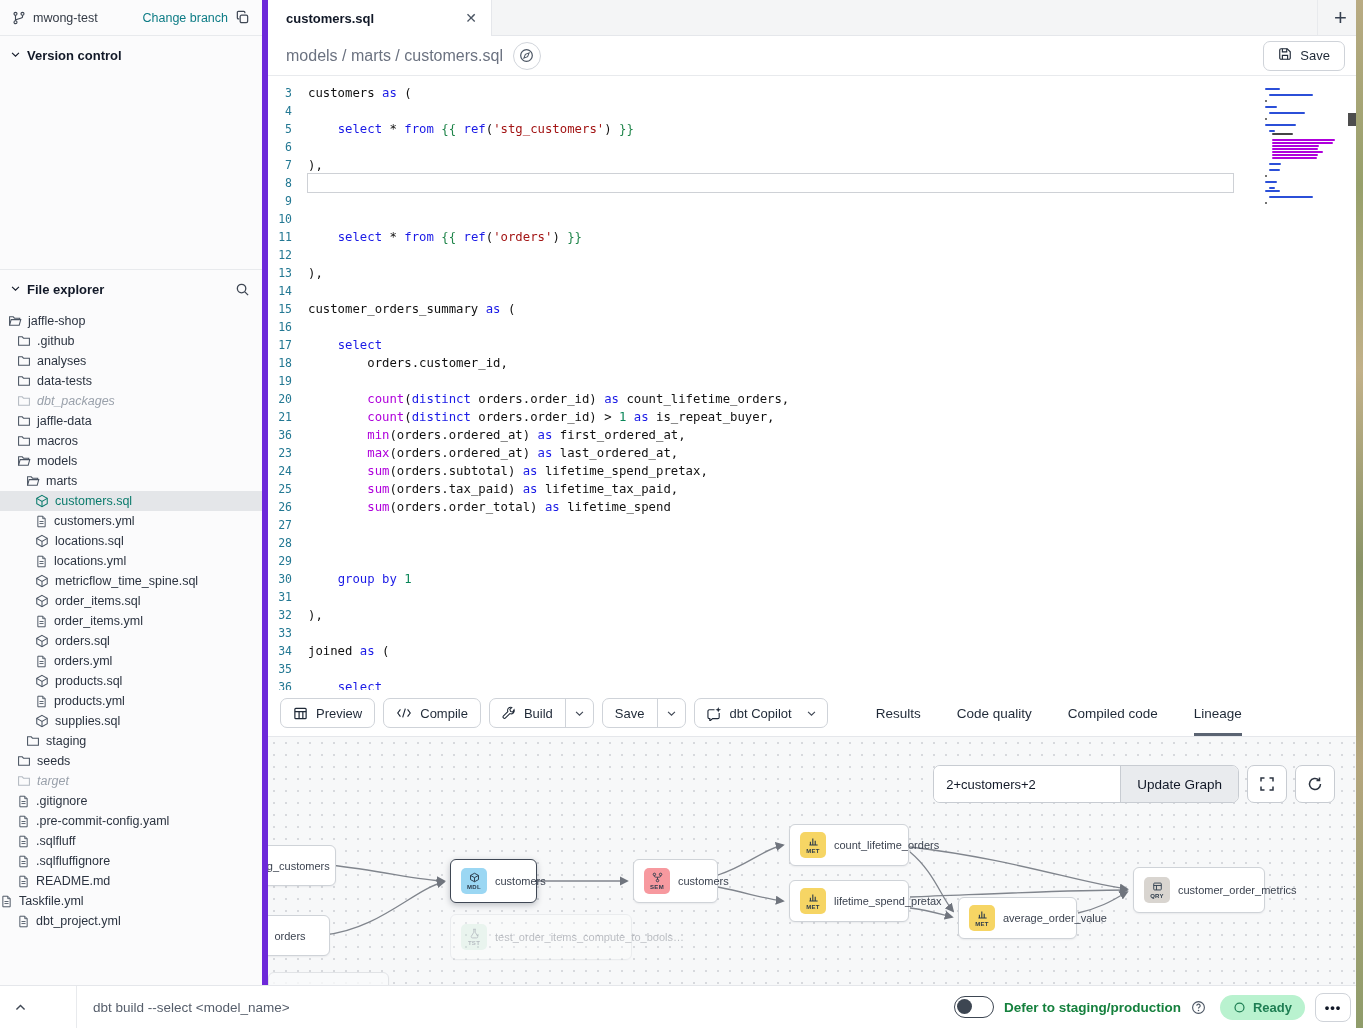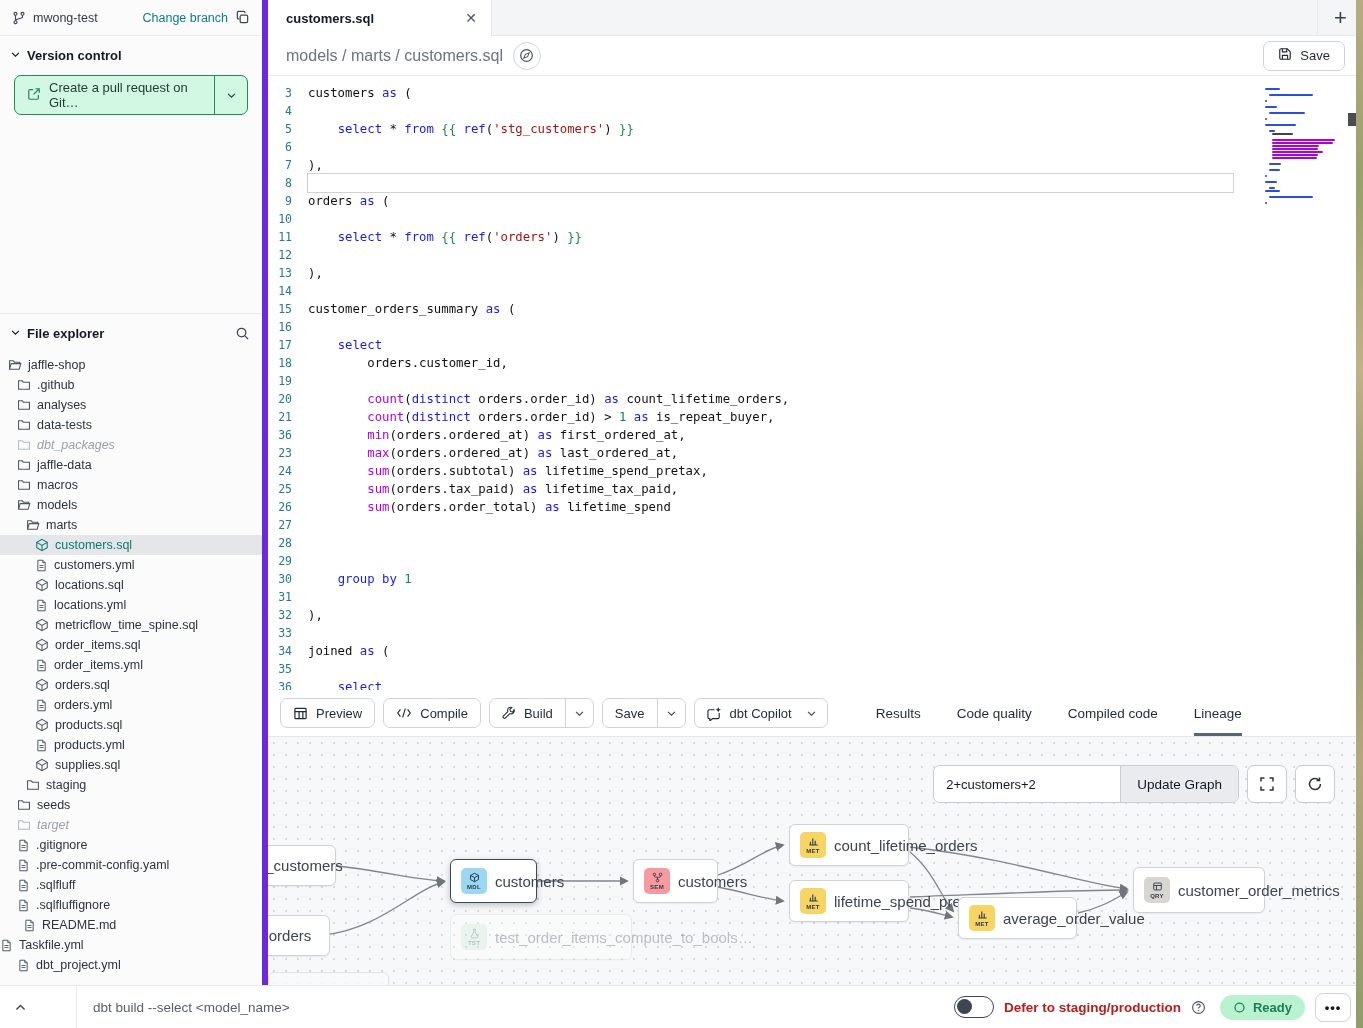--- a/index.html
+++ b/index.html
@@ -69,37 +69,37 @@
   #lineage { height:248px; position:relative; background:#f7f8f9; overflow:hidden;
     background-image:radial-gradient(#d7d9dd 1px, transparent 1px); background-size:12px 12px; }
   #lineage-controls { position:absolute; top:28px; right:28px; display:flex; gap:8px; z-index:5; }
   .selector-group { display:flex; border:1px solid #c8ccd2; border-radius:7px; overflow:hidden; height:38px; background:#fff; }
   #selector-input { width:186px; border:none; outline:none; padding:0 12px; font-size:13px; color:#111827; font-family:"Liberation Sans",sans-serif; }
   #update-graph { border:none; border-left:1px solid #c8ccd2; background:#e9ebee; padding:0 16px; font-size:13.5px; color:#111827; cursor:pointer; font-family:"Liberation Sans",sans-serif; }
   .sq-btn { width:40px; height:38px; border:1px solid #c8ccd2; border-radius:7px; background:#fff; display:flex; align-items:center; justify-content:center; color:#2b3340; cursor:pointer; }
   #graph { position:absolute; inset:0; }
   #edges { position:absolute; inset:0; }
   .lnode { position:absolute; background:#fff; border:1px solid #cfd3d8; border-radius:6px; display:flex; align-items:center; gap:8px; padding:0 10px; box-shadow:0 1px 2px rgba(16,24,40,.06); cursor:pointer; }
-  .lnode .nlabel { font-size:15px; color:#3c4350; white-space:nowrap; }
+  .lnode .nlabel { font-size:11px; color:#3c4350; white-space:nowrap; }
   .lnode.center-label { justify-content:center; }
   .lnode.selected { border:1.5px solid #3f4754; box-shadow:0 2px 6px rgba(16,24,40,.25); }
   .lnode.faded { opacity:.32; }
   .lnode.ghost { background:#fafbfc; border-color:#dcdee2; opacity:.8; }
   .badge { width:26px; height:26px; border-radius:5px; flex:0 0 auto; display:flex; flex-direction:column; align-items:center; justify-content:center; color:#2b3a4a; }
   .badge .bcode { font-size:6px; font-weight:bold; letter-spacing:.3px; line-height:6px; margin-top:1px; }
 
   
   #statusbar { height:43px; border-top:1px solid #e5e7eb; background:#fff; display:flex; align-items:center; }
   #collapse-zone { width:77px; height:100%; border-right:1px solid #e8eaed; display:flex; align-items:center; padding-left:14px; color:#3f4754; }
   #command-input { flex:1; border:none; outline:none; font-size:13.5px; color:#374151; padding:0 16px; font-family:"Liberation Sans",sans-serif; background:transparent; }
   #command-input::placeholder { color:#565e6b; opacity:1; }
   .defer-wrap { display:flex; align-items:center; gap:10px; margin-right:14px; }
   .toggle { width:40px; height:22px; border:1.5px solid #3d4652; border-radius:11px; background:#fff; position:relative; cursor:pointer; flex:0 0 auto; }
   .toggle .knob { position:absolute; left:2px; top:2px; width:15px; height:15px; border-radius:50%; background:#3d4652; }
-  .defer-label { font-size:13.5px; font-weight:bold; color:#b91c1c; }
+  .defer-label { font-size:13.5px; font-weight:bold; color:#15803d; }
   .ready-pill { display:flex; align-items:center; gap:7px; background:#b9f2cf; color:#1e7e53; font-size:13px; font-weight:600; border-radius:14px; padding:5px 13px; }
   .dots-btn { width:36px; height:29px; border:1px solid #cfd3d9; border-radius:8px; background:#fff; margin:0 12px 0 10px; display:flex; align-items:center; justify-content:center; color:#111827; font-weight:bold; letter-spacing:1px; cursor:pointer; font-size:13px; }
   #desktop-strip { position:absolute; top:0; right:0; width:7px; height:100%; z-index:50;
     background:linear-gradient(180deg,#b9ab83 0%,#97a06b 18%,#c2b189 36%,#8a9468 55%,#b5a67e 74%,#8f9c6a 100%); }
 </style>
 </head>
 <body>
 
 <div id="app">
   <div id="main">
@@ -124,34 +124,20 @@
         </span>
       </div>
 
       <div class="section-head">
         <span><svg width="11" height="11" viewBox="0 0 16 16">
               <path d="M3 5.5 8 10.5 13 5.5" fill="none" stroke="currentColor" stroke-width="1.6"></path>
             </svg></span>
         <span>Version control</span>
       </div>
 
-      <div class="pr-btn">
-        <span class="main-part">
-          <span><svg width="14" height="14" viewBox="0 0 16 16">
-                <path d="M7 3H3.5A1.5 1.5 0 0 0 2 4.5v8A1.5 1.5 0 0 0 3.5 14h8A1.5 1.5 0 0 0 13 12.5V9" fill="none" stroke="#1f8a5b" stroke-width="1.4"></path>
-                <path d="M9.5 2H14v4.5M14 2 7.5 8.5" fill="none" stroke="#1f8a5b" stroke-width="1.4"></path>
-              </svg></span>
-          <span>Create a pull request on Git…</span>
-        </span>
-        <span class="chev-part">
-            <svg width="11" height="11" viewBox="0 0 16 16">
-              <path d="M3 5.5 8 10.5 13 5.5" fill="none" stroke="currentColor" stroke-width="1.6"></path>
-            </svg>
-          </span>
-      </div>
 
       <div id="explorer-gap"></div>
 
       <div class="section-head" id="explorer-head">
         <span><svg width="11" height="11" viewBox="0 0 16 16">
               <path d="M3 5.5 8 10.5 13 5.5" fill="none" stroke="currentColor" stroke-width="1.6"></path>
             </svg></span>
         <span>File explorer</span>
         <span class="sp icon-btn">
             <svg width="15" height="15" viewBox="0 0 16 16">
@@ -398,21 +384,21 @@
           </div>
           <div class="tree-item" style="padding-left: 17px;">
             <span class="ticon">
               <svg width="13" height="13" viewBox="0 0 16 16">
                 <path d="M3.5 1.5h6l3 3v10h-9Z" fill="none" stroke="currentColor" stroke-width="1.2"></path>
                 <path d="M9.5 1.5v3h3M5.5 8h5M5.5 10.5h5" fill="none" stroke="currentColor" stroke-width="1.1"></path>
               </svg>
             </span>
             <span>.sqlfluffignore</span>
           </div>
-          <div class="tree-item" style="padding-left: 23px;">
+          <div class="tree-item" style="padding-left: 17px;">
             <span class="ticon">
               <svg width="13" height="13" viewBox="0 0 16 16">
                 <path d="M3.5 1.5h6l3 3v10h-9Z" fill="none" stroke="currentColor" stroke-width="1.2"></path>
                 <path d="M9.5 1.5v3h3M5.5 8h5M5.5 10.5h5" fill="none" stroke="currentColor" stroke-width="1.1"></path>
               </svg>
             </span>
             <span>README.md</span>
           </div>
           <div class="tree-item" style="padding-left: 0;">
             <span class="ticon">
@@ -462,21 +448,21 @@
       </div>
 
       <div id="editor">
         <div id="code-lines">
             <div class="code-line"><span class="ln">3</span><span class="ct"><span class="tk-p">customers </span><span class="tk-k">as</span><span class="tk-p"> (</span></span></div>
             <div class="code-line"><span class="ln">4</span><span class="ct"></span></div>
             <div class="code-line"><span class="ln">5</span><span class="ct"><span class="tk-p">    </span><span class="tk-k">select</span><span class="tk-p"> * </span><span class="tk-k">from</span><span class="tk-p"> </span><span class="tk-j">{{</span><span class="tk-p"> </span><span class="tk-k">ref</span><span class="tk-p">(</span><span class="tk-s">'stg_customers'</span><span class="tk-p">) </span><span class="tk-j">}}</span></span></div>
             <div class="code-line"><span class="ln">6</span><span class="ct"></span></div>
             <div class="code-line"><span class="ln">7</span><span class="ct"><span class="tk-p">),</span></span></div>
             <div class="code-line"><span class="ln">8</span><span class="ct cursor"></span></div>
-            <div class="code-line"><span class="ln">9</span><span class="ct"><span class="tk-p">orders </span><span class="tk-k">as</span><span class="tk-p"> (</span></span></div>
+            <div class="code-line"><span class="ln">9</span></div>
             <div class="code-line"><span class="ln">10</span><span class="ct"></span></div>
             <div class="code-line"><span class="ln">11</span><span class="ct"><span class="tk-p">    </span><span class="tk-k">select</span><span class="tk-p"> * </span><span class="tk-k">from</span><span class="tk-p"> </span><span class="tk-j">{{</span><span class="tk-p"> </span><span class="tk-k">ref</span><span class="tk-p">(</span><span class="tk-s">'orders'</span><span class="tk-p">) </span><span class="tk-j">}}</span></span></div>
             <div class="code-line"><span class="ln">12</span><span class="ct"></span></div>
             <div class="code-line"><span class="ln">13</span><span class="ct"><span class="tk-p">),</span></span></div>
             <div class="code-line"><span class="ln">14</span><span class="ct"></span></div>
             <div class="code-line"><span class="ln">15</span><span class="ct"><span class="tk-p">customer_orders_summary </span><span class="tk-k">as</span><span class="tk-p"> (</span></span></div>
             <div class="code-line"><span class="ln">16</span><span class="ct"></span></div>
             <div class="code-line"><span class="ln">17</span><span class="ct"><span class="tk-p">    </span><span class="tk-k">select</span></span></div>
             <div class="code-line"><span class="ln">18</span><span class="ct"><span class="tk-p">        orders.customer_id,</span></span></div>
             <div class="code-line"><span class="ln">19</span><span class="ct"></span></div>

